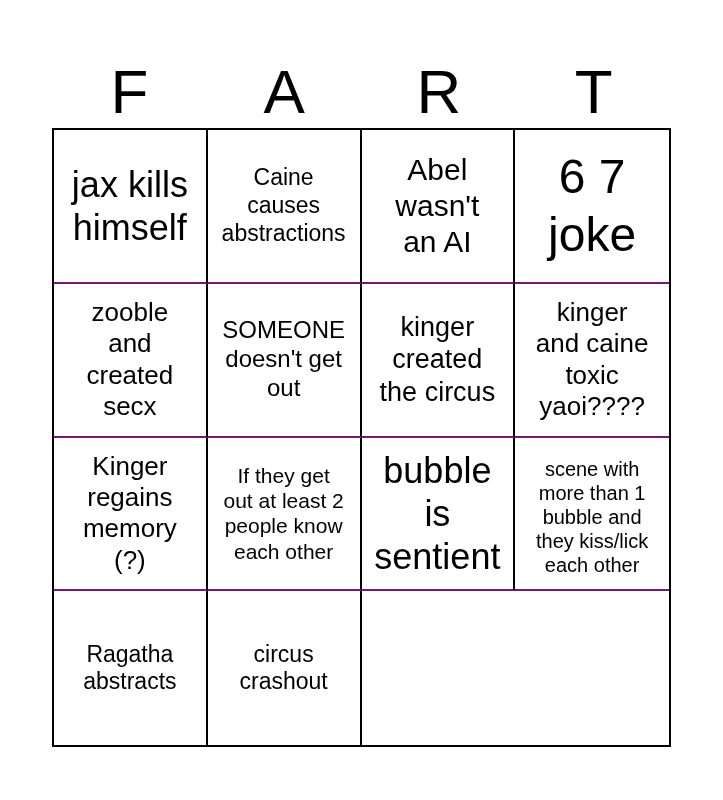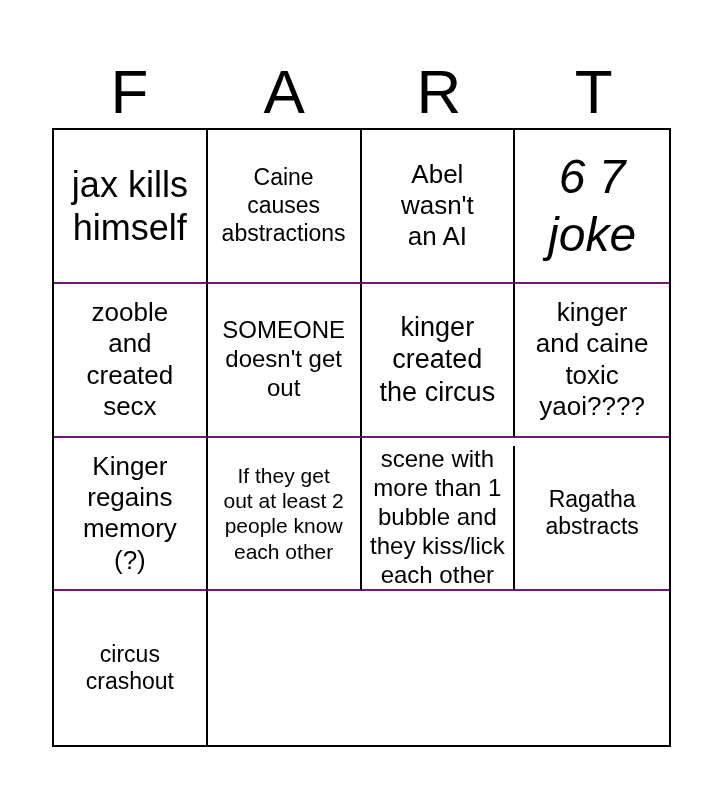--- a/index.html
+++ b/index.html
@@ -55,30 +55,30 @@
     white-space: pre-line;
     line-height: 1.2;
     padding: 3px;
     color: #000000;
     cursor: pointer;
     overflow: hidden;
   }
   .cell:nth-child(4n) { border-right: none; }
   .cell:nth-child(n+13) { border-bottom: none; }
 
-  .fs-20 { font-size: 24px; margin-top: 8px; }
+  .fs-20 { font-size: 20px; margin-top: 8px; }
   .fs-21 { font-size: 21px; }
   .fs-23 { font-size: 23px; }
   .fs-24 { font-size: 24px; }
   .fs-26 { font-size: 26px; }
   .fs-27 { font-size: 27px; }
-  .fs-30 { font-size: 26px; }
+  .fs-30 { font-size: 30px; }
   .fs-31 { font-size: 23px; }
   .fs-36 { font-size: 36px; }
-  .fs-48 { font-size: 48px; line-height: 1.2; font-style: italic; }
+  .fs-48 { font-size: 48px; line-height: 1.2; }
 </style>
 </head>
 <body>
 
 <div class="page">
 
   <div class="header-letters">
     <span>F</span>
     <span>A</span>
     <span>R</span>
@@ -113,20 +113,23 @@
 yaoi????</div>
 
     <div class="cell fs-26">Kinger
 regains
 memory
 (?)</div>
     <div class="cell fs-21">If they get
 out at least 2
 people know
 each other</div>
+    <div class="cell fs-36">bubble
+is
+sentient</div>
 
     <div class="cell fs-20">scene with
 more than 1
 bubble and
 they kiss/lick
 each other</div>
     <div class="cell fs-31">Ragatha
 abstracts</div>
     <div class="cell fs-31">circus
 crashout</div>

